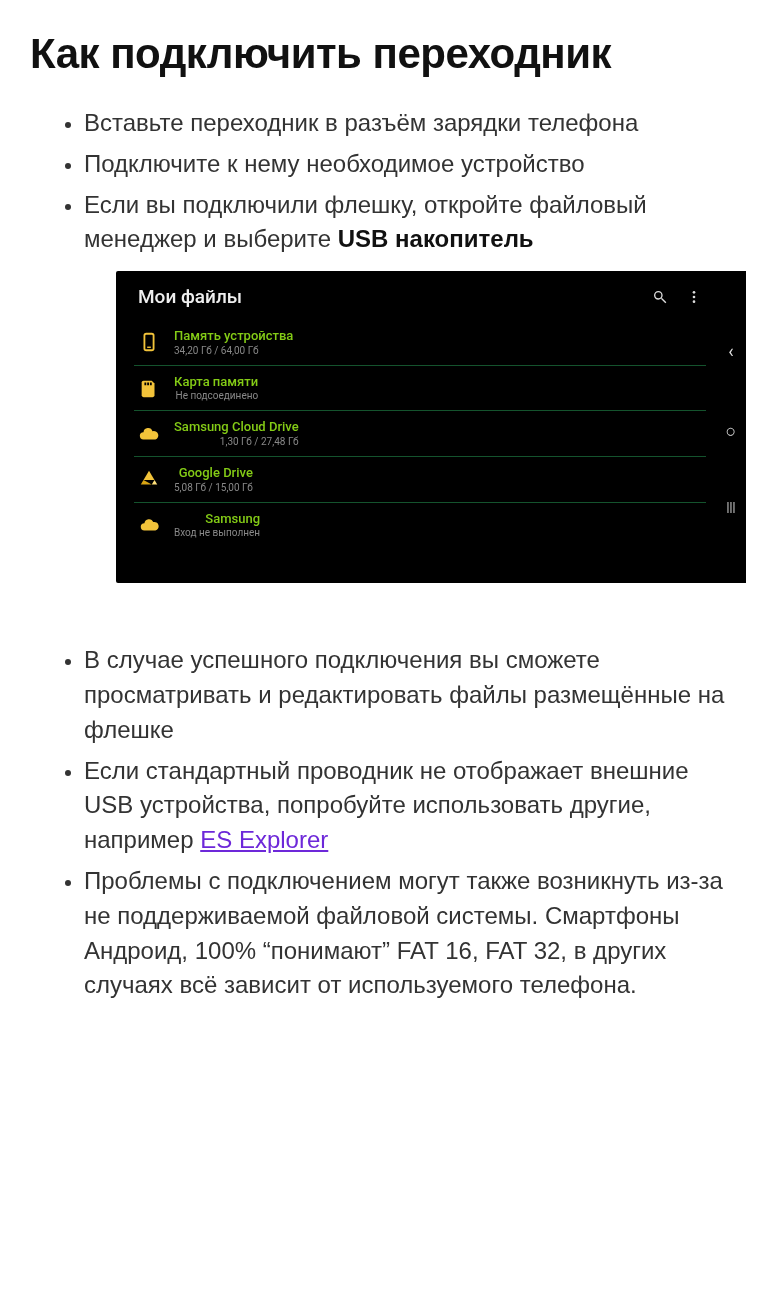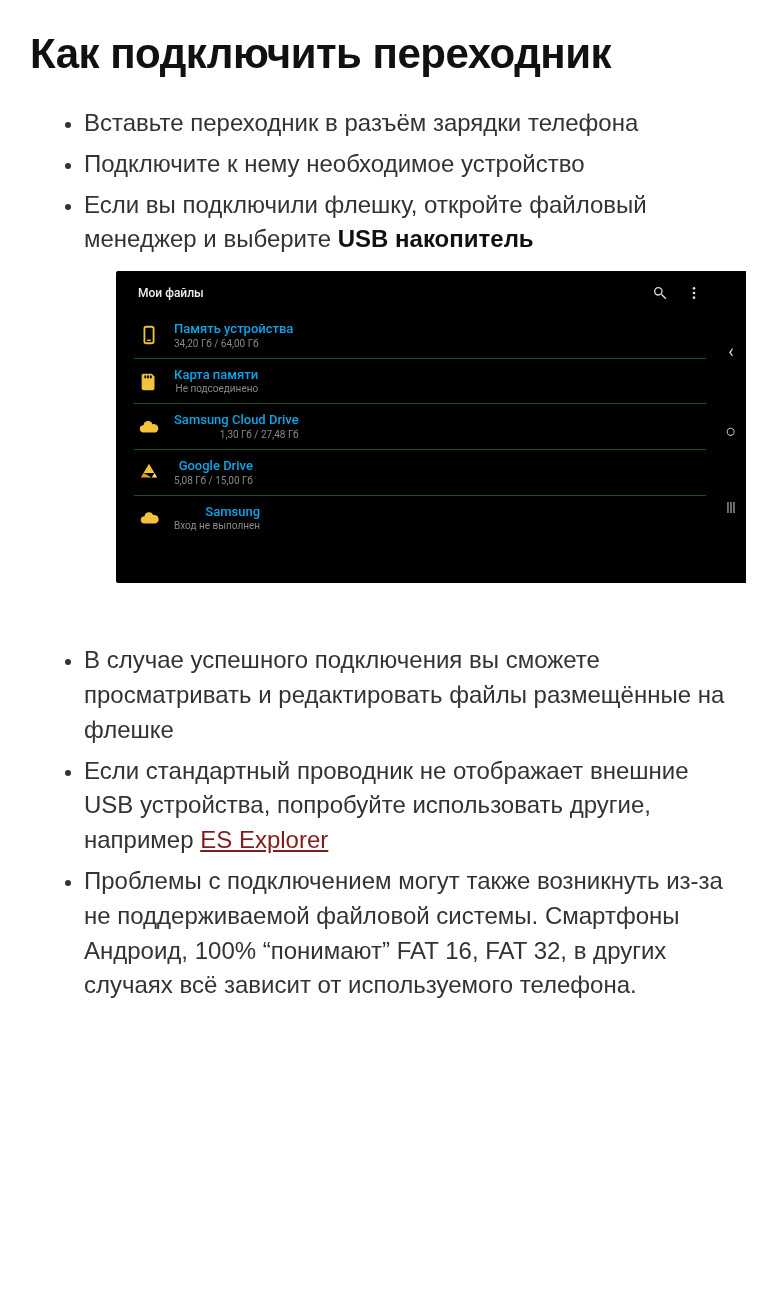--- a/index.html
+++ b/index.html
@@ -20,46 +20,46 @@
   ul.steps {
     list-style: disc;
     padding-left: 54px;
     font-size: 24px;
     line-height: 1.45;
     color: #333;
   }
   ul.steps li { margin-bottom: 6px; }
   ul.steps li::marker { font-size: 20px; color:#333; }
   ul.steps strong { font-weight: 700; color:#111; }
-  a.link { color:#7f1d1d; text-decoration: underline; text-align: center; }
+  a.link { color:#6d28d9; text-decoration: underline; text-align: center; }
   .screenshot-slot { margin: 14px 0 60px 86px; width: 630px; }
 
   
   .phone {
     width: 630px; height: 312px;
     background:#000; border-radius:2px;
     position:relative; display:flex;
     font-family: "Segoe UI", Roboto, Arial, sans-serif;
   }
   .phone-main { flex:1; padding:14px 0 0 0; }
   .phone-header {
     display:flex; align-items:center; justify-content:space-between;
-    padding: 0 14px 8px 22px; color:#eee; font-size:12px; font-weight:500;
+    padding: 0 14px 8px 22px; color:#eee; font-size:19px; font-weight:500;
   }
   .phone-header .icons { display:flex; gap:18px; align-items:center; }
   .storage-list { padding: 4px 10px 0 18px; }
   .row {
     display:flex; align-items:center; gap:14px;
     padding: 8px 4px 8px 4px;
     position:relative;
   }
   .row + .row { border-top:1px solid #14532d;text-align:right; }
   .row .icon-wrap { width:22px; height:22px; display:flex; align-items:center; justify-content:center; }
   .row .labels { display:flex; flex-direction:column; line-height:1.2; }
-  .row .labels .t { color:#0ea5e9; font-size:13px; font-weight:500; }
+  .row .labels .t { color:#84cc16; font-size:13px; font-weight:500; }
   .row .labels .s { color:#888; font-size:10px; margin-top:1px; }
   .row.highlight .t { color:#f2c33a; }
   .arrow {
     position:absolute; left:230px; top:4px;
   }
   
   .navbar {
     width:30px; background:#000;
     display:flex; flex-direction:column; align-items:center; justify-content:space-around;
     padding:40px 0; color:#ddd;

